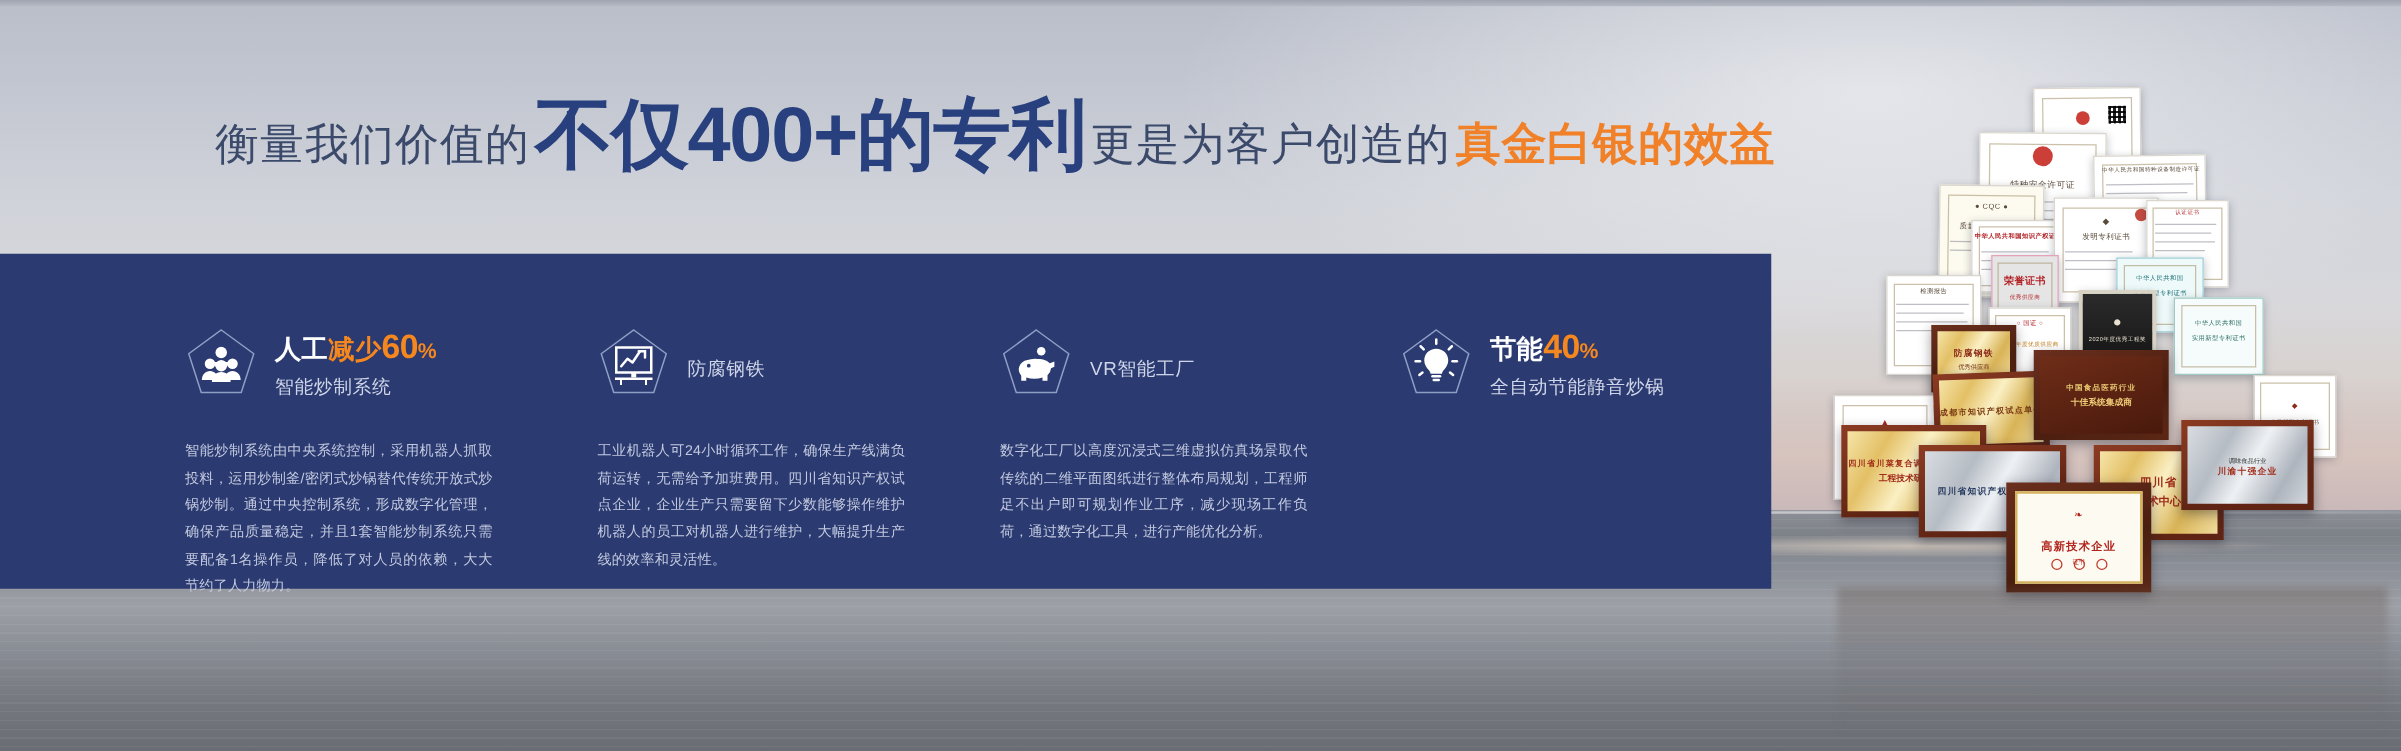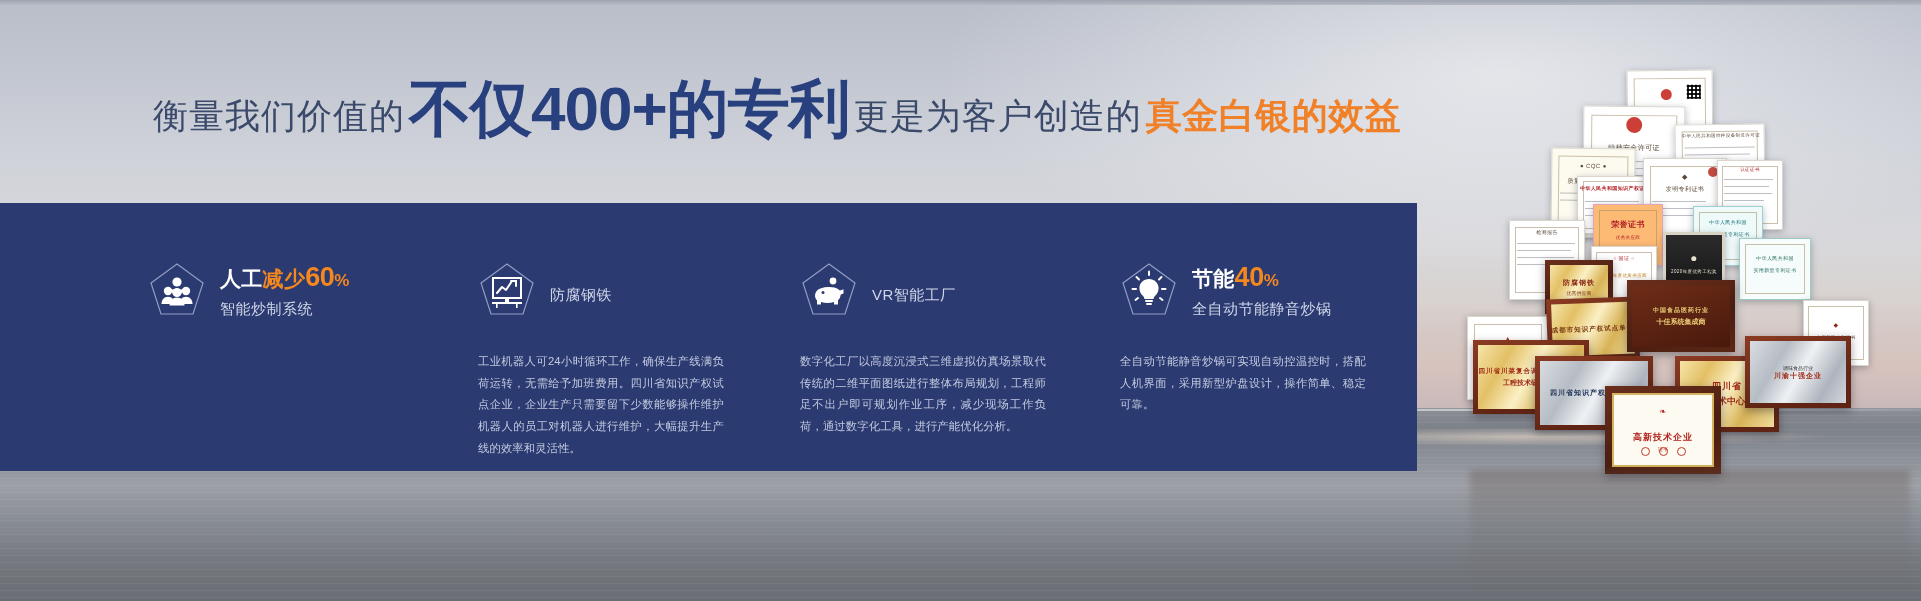--- a/index.html
+++ b/index.html
@@ -41,21 +41,21 @@
     position:absolute; left:0; top:409px; width:1921px; height:2px;
     background:linear-gradient(90deg, rgba(255,255,255,0.0) 0%, rgba(255,255,255,0.35) 55%, rgba(255,255,255,0.55) 82%, rgba(255,255,255,0.1) 100%);
   }
   .top-edge{
     position:absolute; left:0; top:0; width:1921px; height:5px;
     background:linear-gradient(180deg,#9ea4b0 0%, #b6bac4 100%);
   }
 
   
   .headline {
-    position:absolute; left:153px; top:78px; height:70px;
+    position:absolute; left:172px; top:78px; height:70px;
     display:flex; align-items:baseline; white-space:nowrap;
   }
   .h-normal {
     font-size:35px; color:#3b4a6b; letter-spacing:1px;
     font-weight:400; position:relative; top:-2px;
   }
   .h-big {
     font-size:62px; font-weight:900; color:#29407e; letter-spacing:-1px;
     margin:0 4px; line-height:1;
   }
@@ -176,20 +176,21 @@
               <path d="M21.5 44.5 c0-4.8 3.3-7.9 7.5-7.9 s7.5 3.1 7.5 7.9 z" fill="#fff"></path>
             </svg>
           </div>
           <div class="f-titles">
             <div class="f-title">
               <span>人工</span><span class="hl">减少</span><span class="num">60</span><span class="pct">%</span>
             </div>
             <div class="f-sub">智能炒制系统</div>
           </div>
         </div>
+        <div class="f-body">智能炒制系统由中央系统控制，采用机器人抓取投料，运用炒制釜/密闭式炒锅替代传统开放式炒锅炒制。通过中央控制系统，形成数字化管理，确保产品质量稳定，并且1套智能炒制系统只需要配备1名操作员，降低了对人员的依赖，大大节约了人力物力。</div>
       </div>
 
       <div class="feature f2">
         <div class="f-head">
           <div class="hexicon">
             <svg viewBox="0 0 58 58">
               <polygon points="29,3 55,22 45,53 13,53 3,22" fill="none" stroke="#8f9ec4" stroke-width="1.2"></polygon>
               <rect x="15" y="17" width="28" height="20" fill="none" stroke="#fff" stroke-width="2"></rect>
               <polyline points="19,32 24,26 28,29 34,20" fill="none" stroke="#fff" stroke-width="2" stroke-linecap="round" stroke-linejoin="round"></polyline>
               <path d="M33 20 h5 v5" fill="none" stroke="#fff" stroke-width="2" stroke-linecap="round"></path>
@@ -243,21 +244,20 @@
               </g>
             </svg>
           </div>
           <div class="f-titles">
             <div class="f-title">
               <span>节能</span><span class="hl"></span><span class="num">40</span><span class="pct">%</span>
             </div>
             <div class="f-sub">全自动节能静音炒锅</div>
           </div>
         </div>
-        <div class="f-body">全自动节能静音炒锅可实现自动控温控时，搭配人机界面，采用新型炉盘设计，操作简单、稳定可靠。</div>
       </div>
 
     </div>
   </div>
 
   <div class="certs">
 
     <div class="cert cert-paper" style="left:172px; top:22px; width:86px; height:92px; transform:rotate(-0.6deg);">
       <div class="seal" style="left:33px; top:18px; width:11px; height:11px;"></div>
       <div class="qr" style="right:11px; top:14px; width:14px; height:14px;"></div>
@@ -316,21 +316,21 @@
     </div>
 
     <div class="cert cert-paper" style="left:54px; top:172px; width:76px; height:80px;">
       <div class="cert-txt" style="top:8px; font-size:5px;">检测报告</div>
       <div class="ln" style="top:22px; width:78%;"></div>
       <div class="ln" style="top:29px; width:72%;"></div>
       <div class="ln" style="top:36px; width:76%;"></div>
       <div class="ln" style="top:43px; width:66%;"></div>
     </div>
 
-    <div class="cert cert-paper" style="left:138px; top:156px; width:70px; height:62px; background:#fdba74; border-color:#e3a3bb;">
+    <div class="cert cert-paper" style="left:138px; top:156px; width:54px; height:62px; background:#e5e5e5; border-color:#e3a3bb;">
       <div class="cert-txt cert-title-red" style="top:14px; font-size:8px; font-weight:700;">荣誉证书</div>
       <div class="cert-txt" style="top:30px; font-size:4.5px; color:#b11f24;">优秀供应商</div>
       <div class="cert-txt" style="top:42px; font-size:5px; color:#b11f24;">创新先锋 · 协同增效示范</div>
     </div>
 
     <div class="cert cert-paper" style="left:238px; top:158px; width:70px; height:60px; background:#eefafa; border-color:#9fd0d6;">
       <div class="cert-txt" style="top:12px; font-size:5px; color:#1d6f7a;">中华人民共和国</div>
       <div class="cert-txt" style="top:24px; font-size:5px; color:#1d6f7a;">实用新型专利证书</div>
     </div>
 

